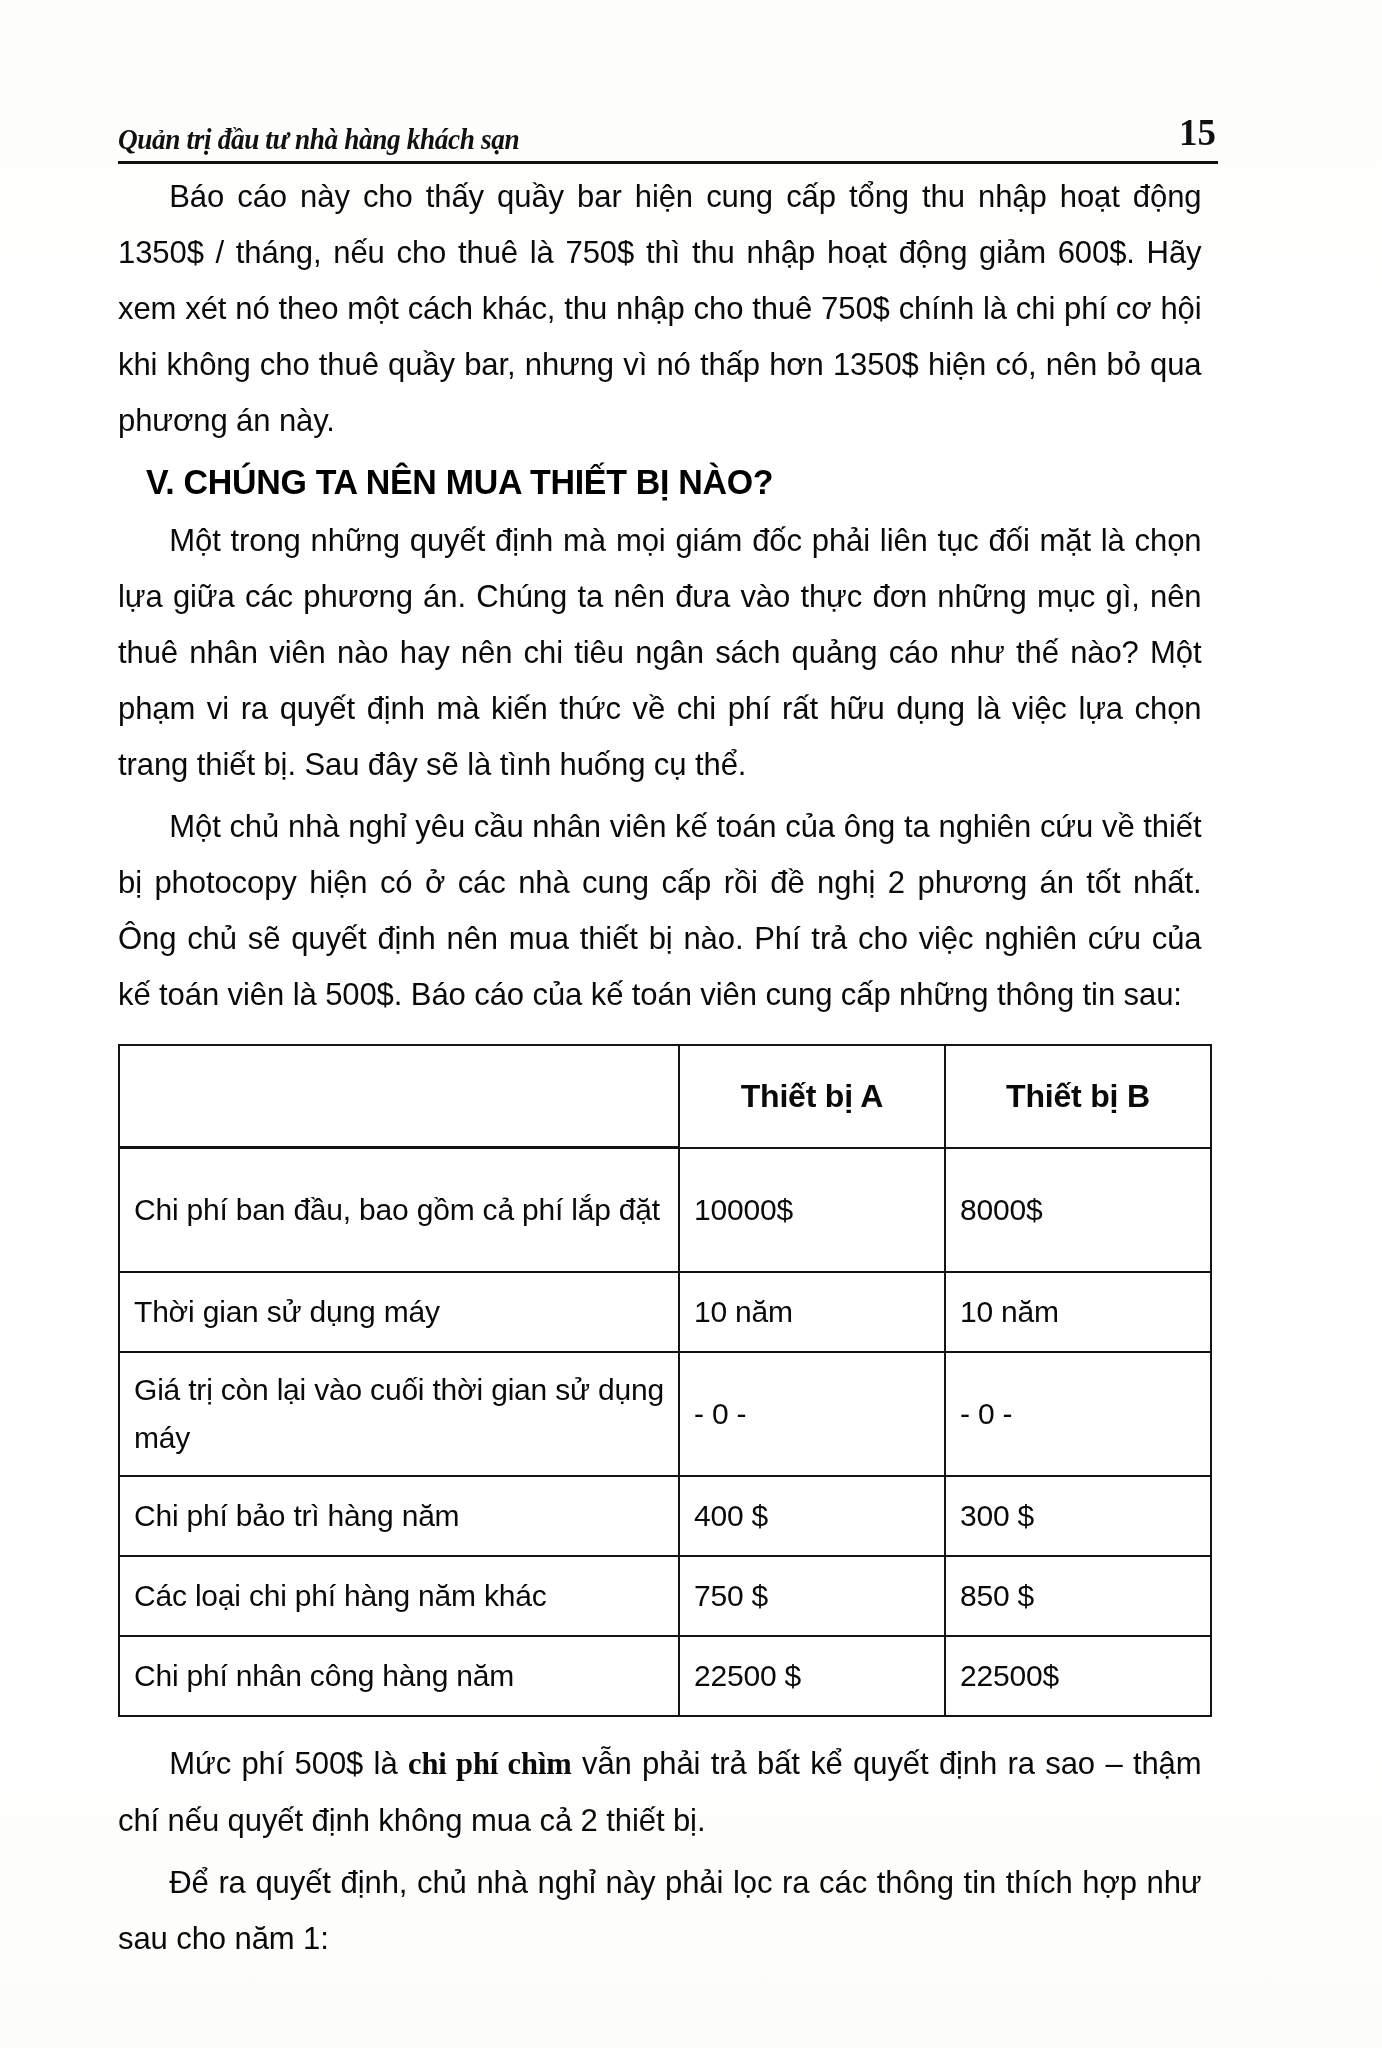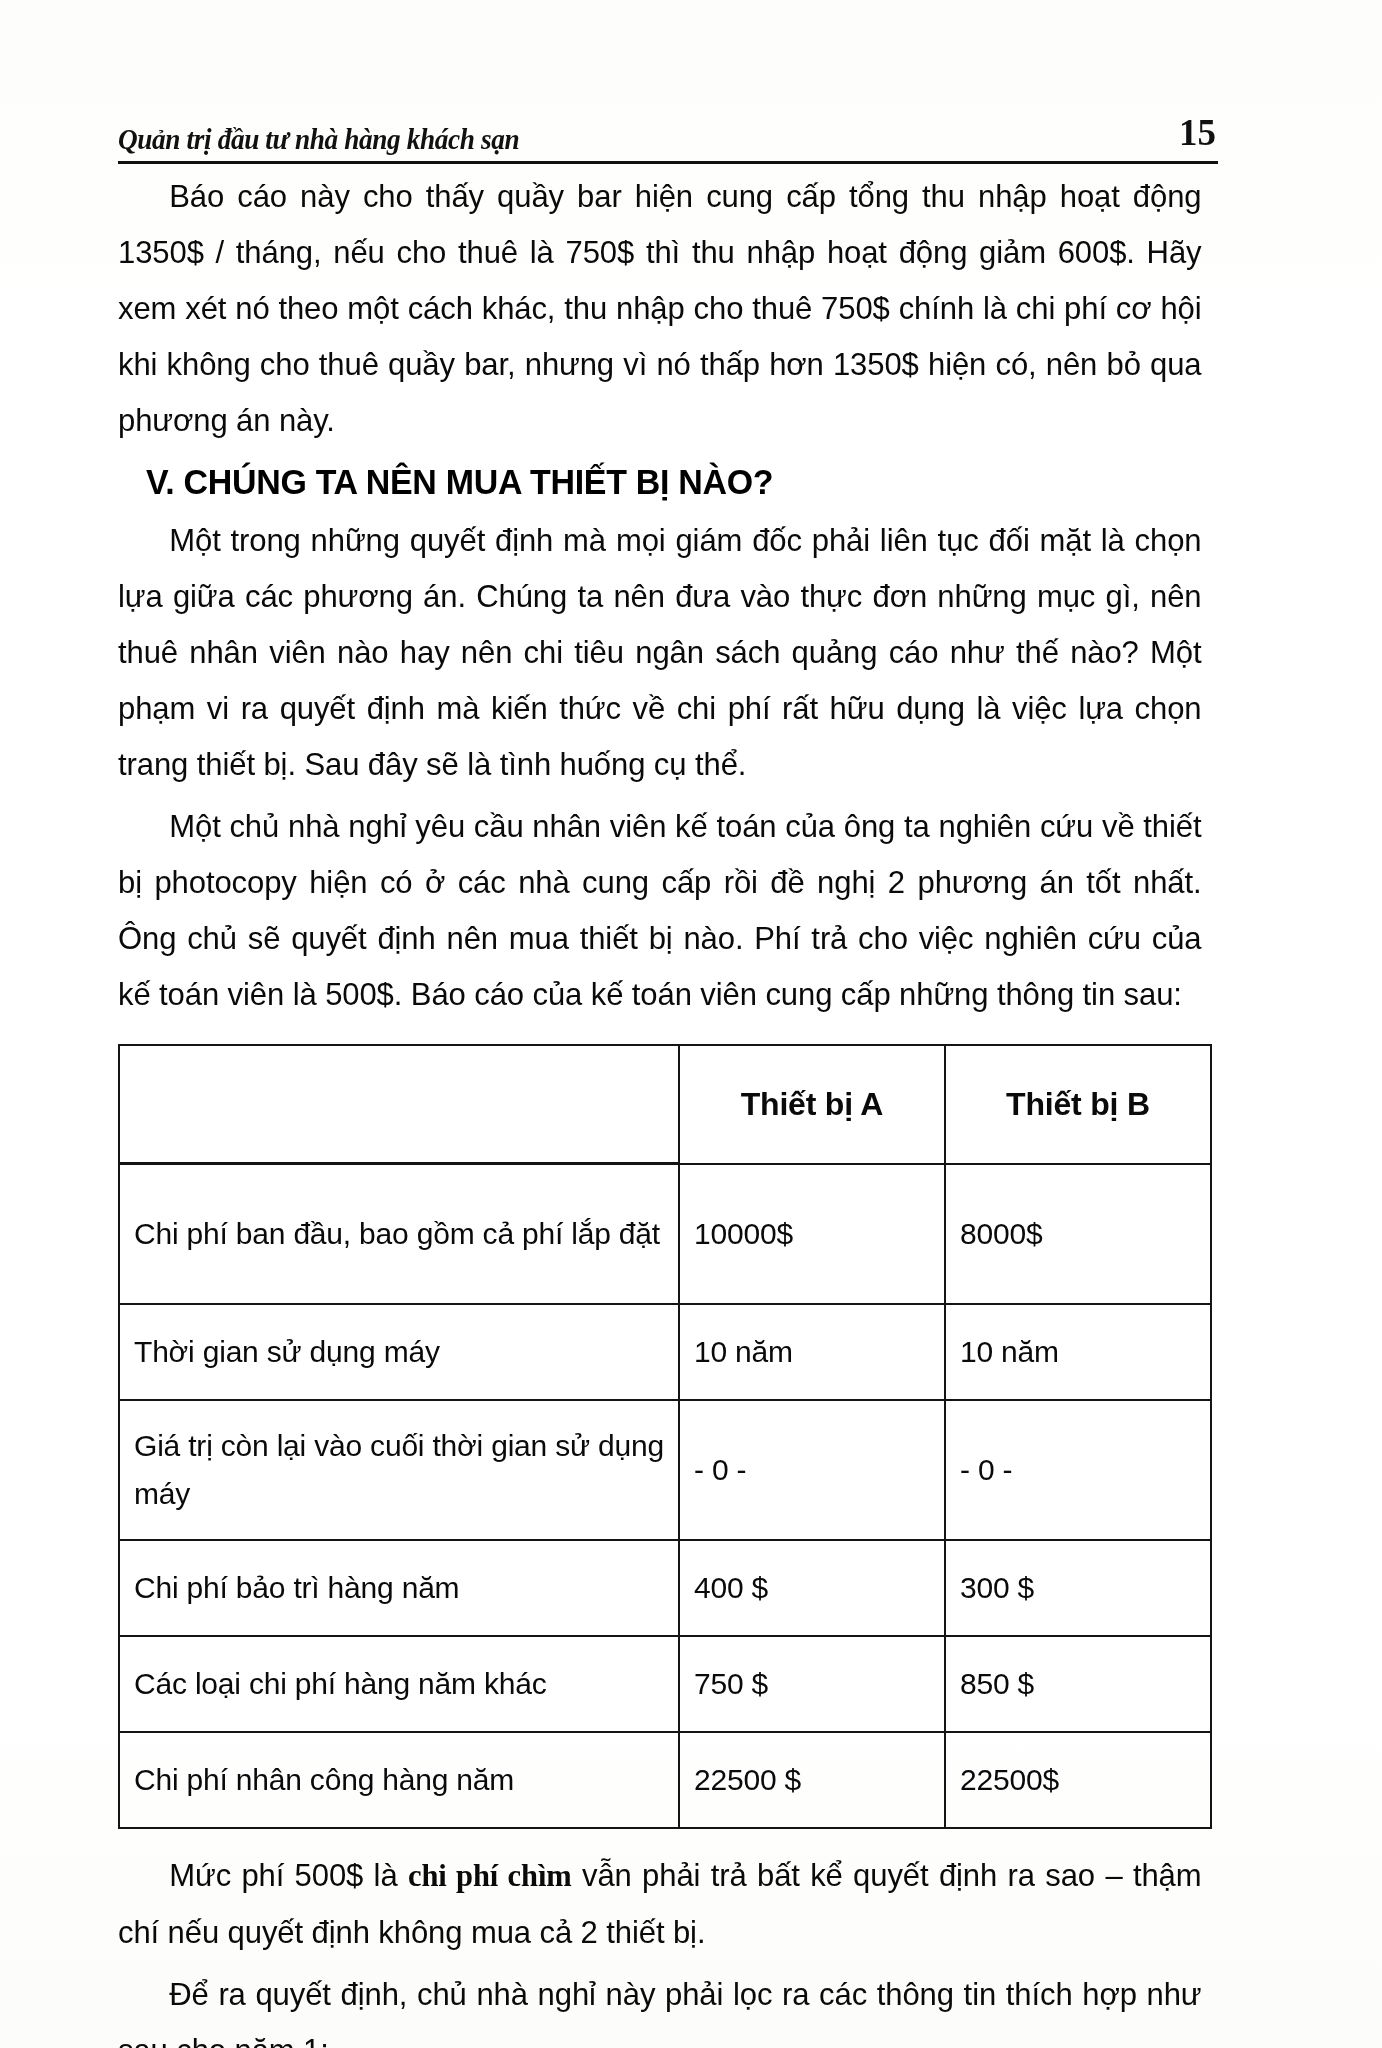--- a/index.html
+++ b/index.html
@@ -114,21 +114,21 @@
     width: 100%;
     table-layout: fixed;
     font-size: 30px;
   }
   table.spec col.c-label { width: 560px; }
   table.spec col.c-a { width: 266px; }
   table.spec col.c-b { width: 266px; }
 
   table.spec td, table.spec th {
     border: 2.5px solid #141414;
-    padding: 14px 14px;
+    padding: 6px 14px;
     vertical-align: middle;
     color: #0a0a0a;
     font-weight: normal;
     line-height: 48px;
   }
   table.spec thead th {
     font-weight: bold;
     font-size: 32px;
     text-align: center;
     height: 88px;

